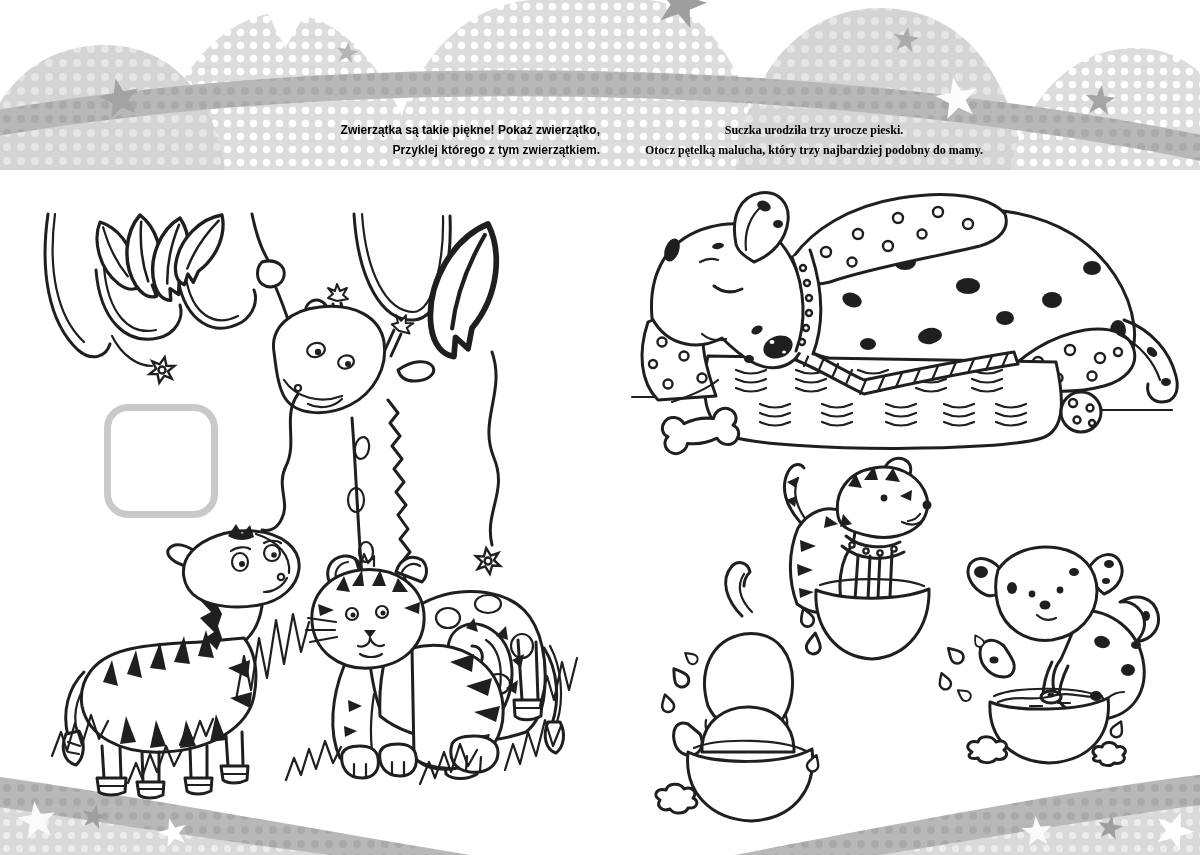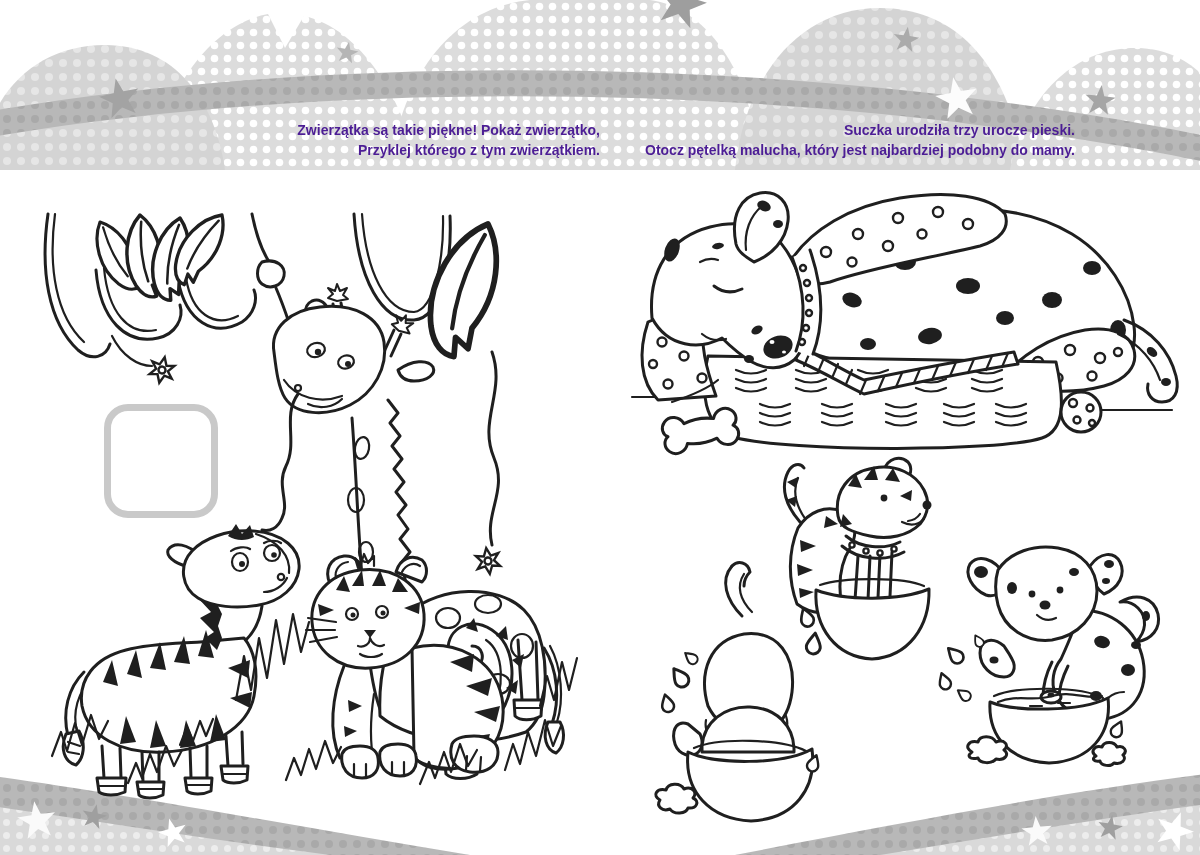--- a/index.html
+++ b/index.html
@@ -1,23 +1,23 @@
 <!DOCTYPE html>
 <html><head>
 <meta charset="utf-8">
 <style>
   html,body{margin:0;padding:0;background:#fff;}
   #page{position:relative;width:1200px;height:855px;background:#fff;overflow:hidden;
         font-family:"Liberation Sans",sans-serif;}
   .layer{position:absolute;left:0;top:0;}
-  .instructions{position:absolute;z-index:5;font-size:14px;font-weight:600;
-        color:#4c1d95;line-height:19.6px;}
+  .instructions{position:absolute;z-index:5;font-size:12px;font-weight:600;
+        color:#000000;line-height:19.6px;}
   .instructions span{display:block;white-space:nowrap;}
   #inst-left{top:121px;right:600px;text-align:right;}
-  #inst-right{top:121px;left:645px;text-align:right;}
+  #inst-right{top:121px;left:645px;text-align:center;font-family:Liberation Serif, serif;}
   #sticker{position:absolute;left:104px;top:404px;width:100px;height:100px;
         border:7px solid #c9c9c9;border-radius:24px;background:#fff;z-index:2;}
   svg{display:block;}
   .o{fill:#fff;stroke:#1f1f1f;stroke-width:3;stroke-linejoin:round;stroke-linecap:round;}
   .l{fill:none;stroke:#1f1f1f;stroke-width:3;stroke-linejoin:round;stroke-linecap:round;}
   .l2{fill:none;stroke:#1f1f1f;stroke-width:2.2;stroke-linejoin:round;stroke-linecap:round;}
   .f{fill:#1f1f1f;stroke:none;}
   .do{fill:#fff;stroke:#1f1f1f;stroke-width:2.4;}
 </style>
 </head>
@@ -468,16 +468,16 @@
       </g>
     </g>
   </svg>
 
   <div id="inst-left" class="instructions">
     <span>Zwierzątka są takie piękne! Pokaż zwierzątko,</span>
     <span>Przyklej którego z tym zwierzątkiem.</span>
   </div>
   <div id="inst-right" class="instructions">
     <span>Suczka urodziła trzy urocze pieski.</span>
-    <span>Otocz pętelką malucha, który jest najbardziej podobny do mamy.</span>
+    <span>Otocz pętelką malucha, który trzy najbardziej podobny do mamy.</span>
   </div>
 
 </div>
 
 </body></html>

